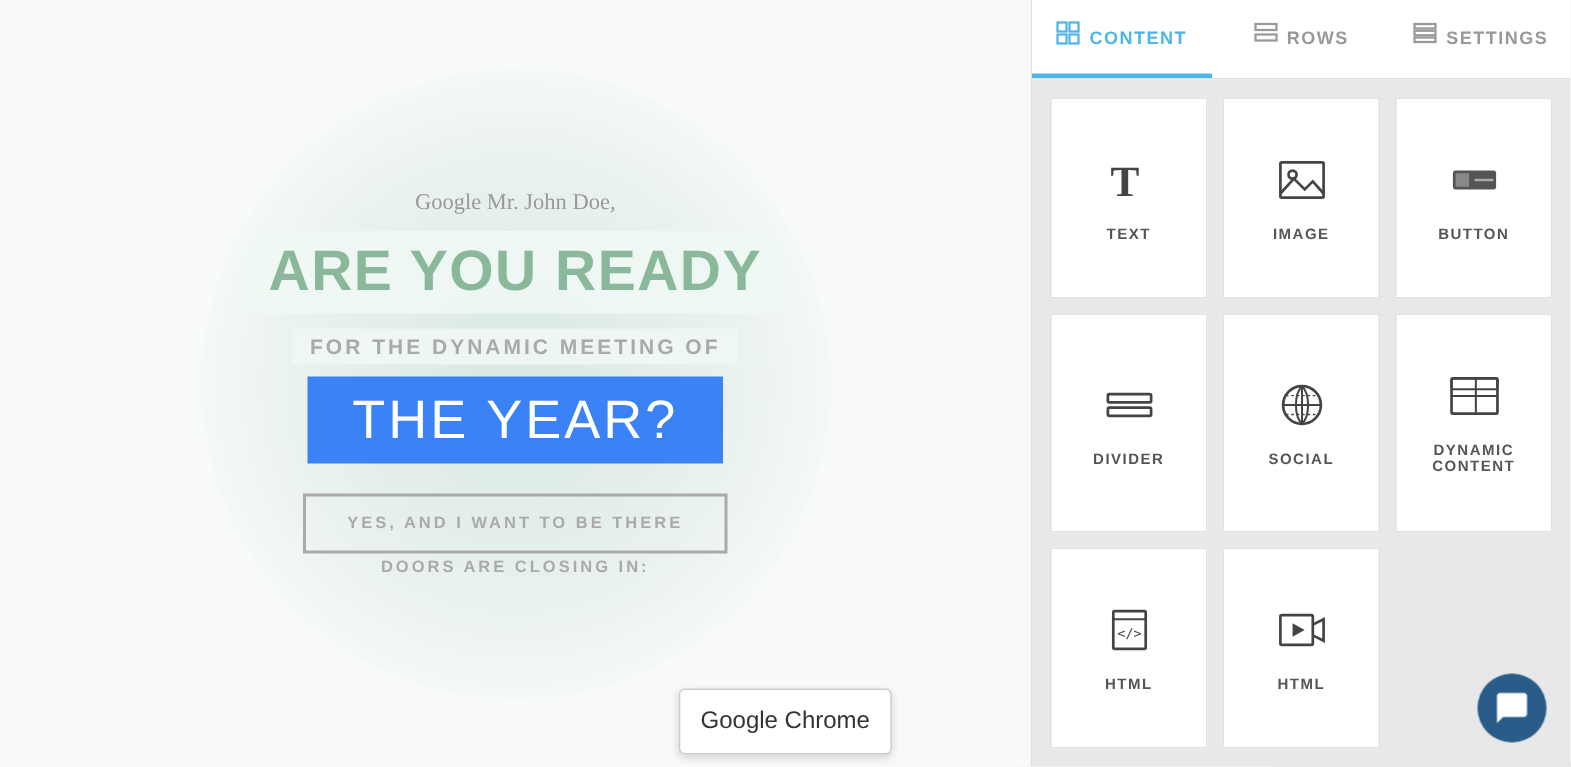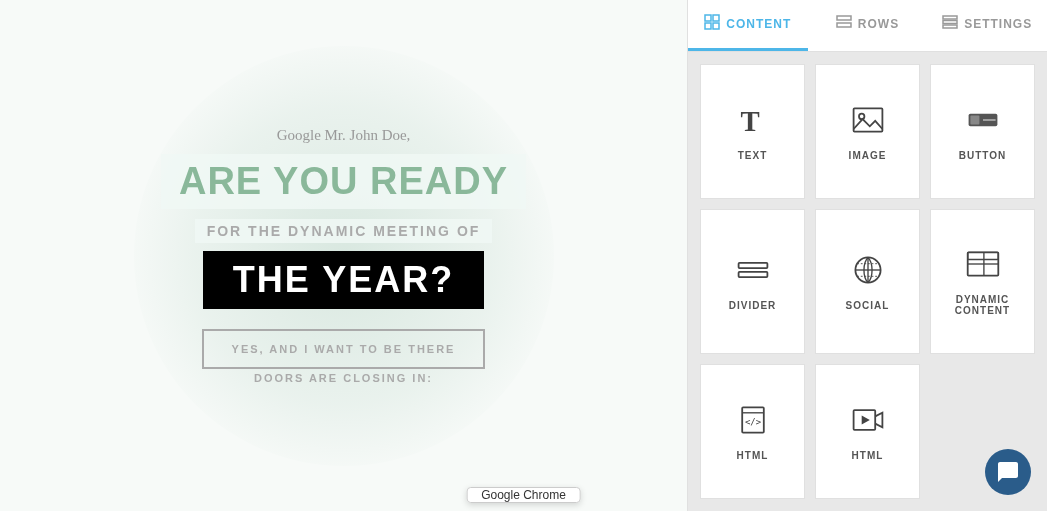--- a/index.html
+++ b/index.html
@@ -67,24 +67,24 @@
       font-weight: bold;
       letter-spacing: 2px;
       background: rgba(240,248,244,0.85);
       padding: 4px 12px;
       display: inline-block;
       margin-bottom: 8px;
       font-family: Arial, sans-serif;
     }
 
     .year-line {
-      background: #000000;
+      background: #3b82f6;
       color: #fff;
       font-size: 36px;
-      font-weight: 700;
+      font-weight: 400;
       padding: 8px 30px;
       display: inline-block;
       margin-bottom: 20px;
       letter-spacing: 2px;
     }
 
     .cta-button {
       border: 2px solid #aaa;
       background: transparent;
       color: #aaa;
@@ -183,22 +183,22 @@
 
     
     .tooltip-bar {
       position: fixed;
       bottom: 8px;
       left: 50%;
       transform: translateX(-50%);
       background: rgba(255,255,255,0.95);
       border: 1px solid #ccc;
       border-radius: 4px;
-      padding: 0 14px;
-      font-size: 12px;
+      padding: 12px 14px;
+      font-size: 16px;
       color: #333;
       z-index: 100;
       box-shadow: 0 2px 6px rgba(0,0,0,0.15);
     }
 
     
     .chat-bubble {
       position: fixed;
       bottom: 16px;
       right: 16px;

